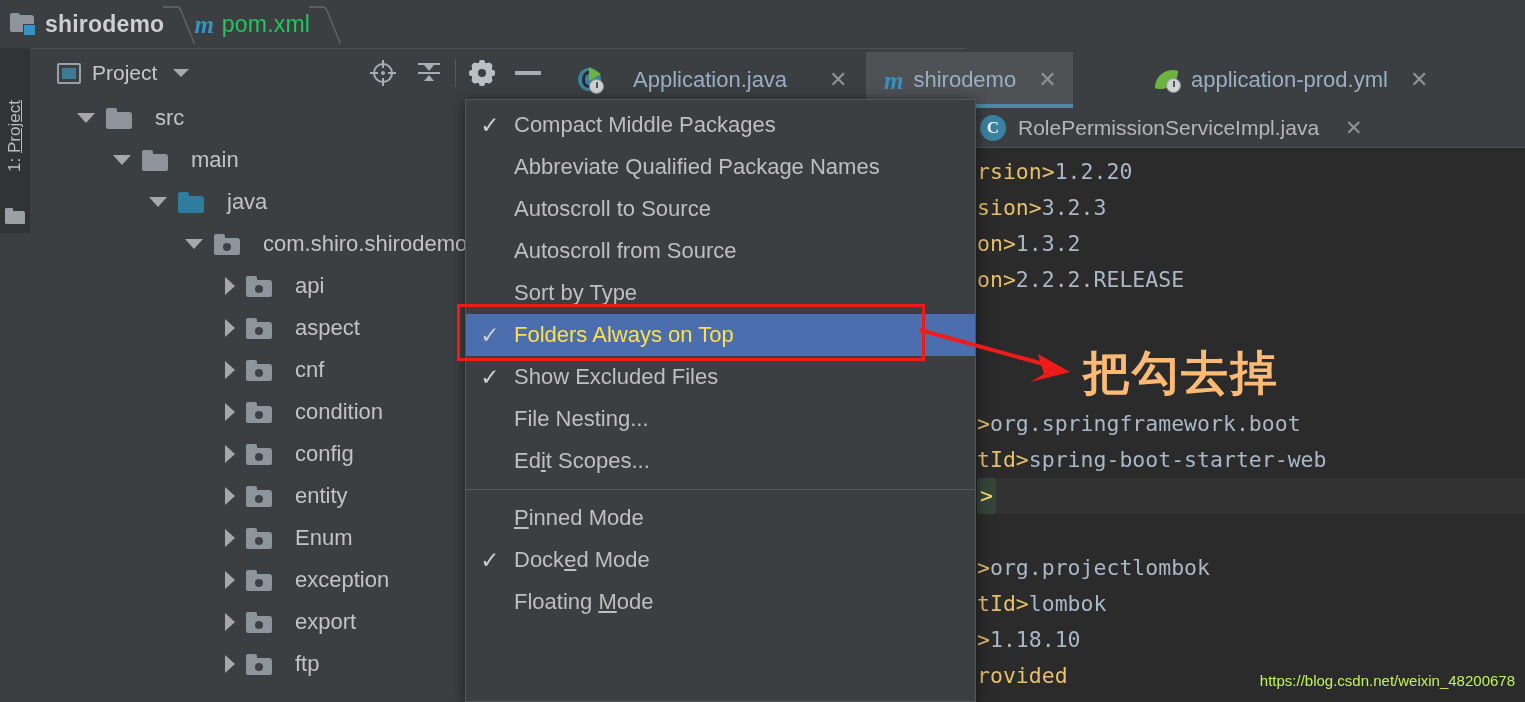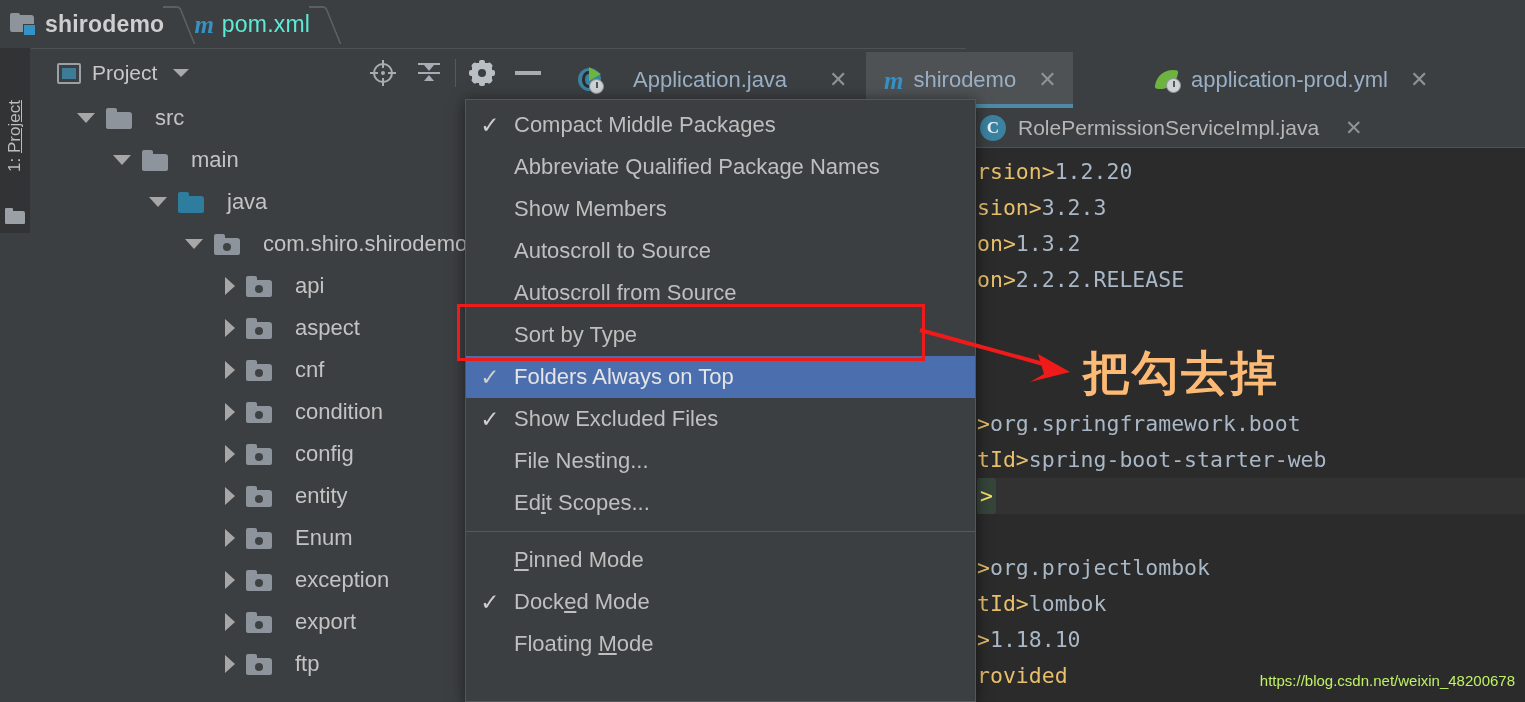--- a/index.html
+++ b/index.html
@@ -12,21 +12,21 @@
   #root { position: relative; width: 1525px; height: 702px; background: #3c3f41; }
 
   
   .breadcrumb-bar {
     position: absolute; left: 0; top: 0; width: 1525px; height: 48px;
     background: #3c3f41; display: flex; align-items: center; padding-left: 10px;
   }
   .bc-item { display: flex; align-items: center; height: 48px; }
   .bc-text { font-size: 23px; letter-spacing: .2px; }
   .bc-proj { color: #cfcfcf; font-weight: bold; margin-left: 9px; }
-  .bc-file { color: #5eead4; margin-left: 8px; }
+  .bc-file { color: #22c55e; margin-left: 8px; }
   .bc-sep {
     width: 22px; height: 48px; position: relative; margin: 0 4px;
   }
   .bc-sep::before {
     content:""; position:absolute; left:2px; top:6px;
     width:16px; height:36px;
     border-right:2px solid #5a5f62; border-top:2px solid #5a5f62;
     transform: skewX(22deg);
     border-radius: 0 4px 0 0;
   }
@@ -243,21 +243,21 @@
     box-shadow: 0 2px 14px rgba(0,0,0,.55);
     padding-top: 4px;
   }
   .mi {
     position:relative; height:42px; display:flex; align-items:center;
     font-size:22px; color:#bfbfbf; white-space:nowrap;
   }
   .mi .chk { width:48px; text-align:center; font-size:23px; color:#cfcfcf; }
   .mi .milabel { }
   .mi.sel { background:#4b6eaf; }
-  .mi.sel .milabel { color:#e5e5e5;text-align:center; }
+  .mi.sel .milabel { color:#fde047;text-align:center; }
   .mi u { text-decoration: underline; }
   .menu-sep { height:1px; background:#55595b; margin:7px 0; }
 
   
   .redbox {
     position:absolute; left:457px; top:304px; width:468px; height:57px;
     border:3px solid #ef1b1b; pointer-events:none;
   }
   .anno-text {
     position:absolute; left:1083px; top:342px;
@@ -536,24 +536,20 @@
       <div class="mi">
         <span class="chk">✓</span>
         <span class="milabel">Compact Middle Packages</span>
       </div>
       <div class="mi">
         <span class="chk"></span>
         <span class="milabel">Abbreviate Qualified Package Names</span>
       </div>
       <div class="mi">
         <span class="chk"></span>
-        <span class="milabel">Show Members</span>
-      </div>
-      <div class="mi">
-        <span class="chk"></span>
         <span class="milabel">Autoscroll to Source</span>
       </div>
       <div class="mi">
         <span class="chk"></span>
         <span class="milabel">Autoscroll from Source</span>
       </div>
       <div class="mi">
         <span class="chk"></span>
         <span class="milabel">Sort by Type</span>
       </div>

